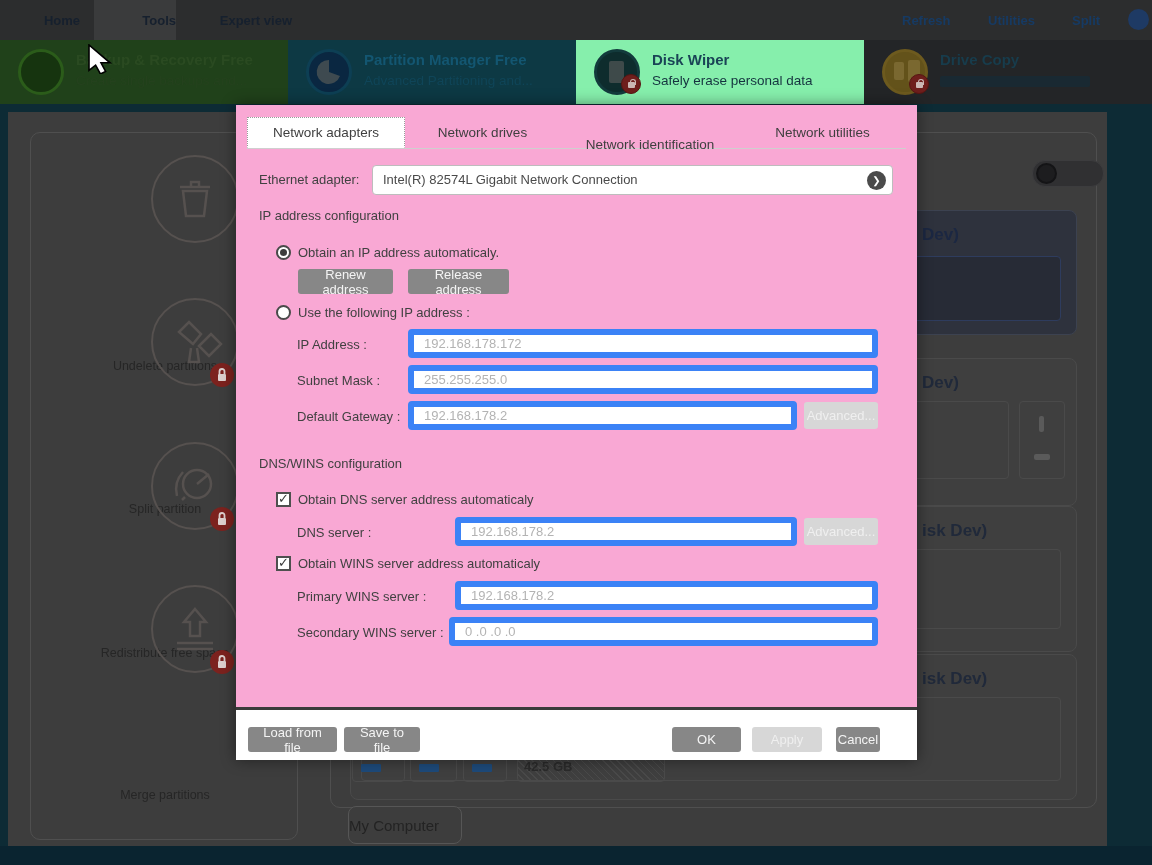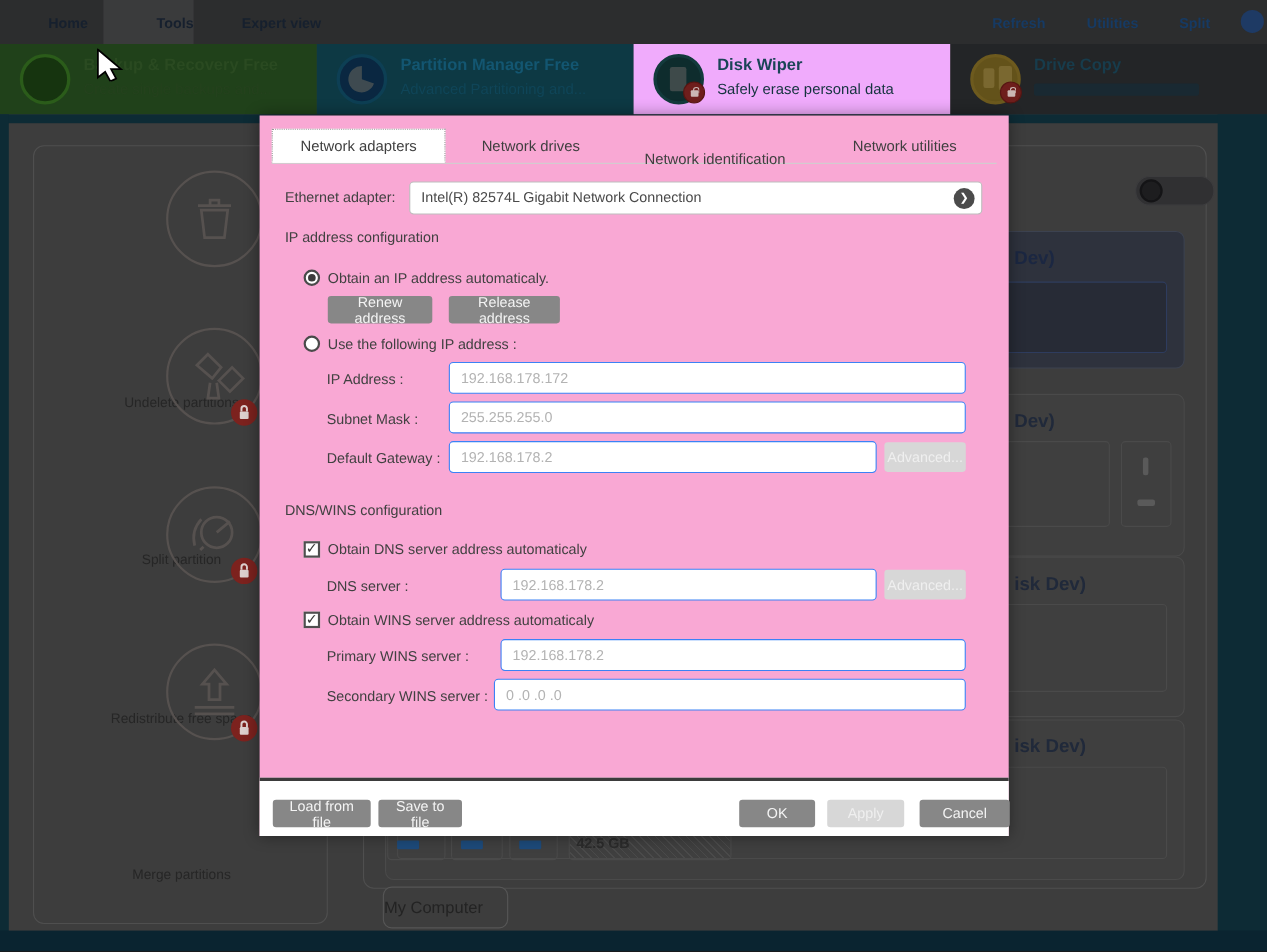--- a/index.html
+++ b/index.html
@@ -48,21 +48,21 @@
   .mytab{position:absolute;left:348px;top:806px;width:114px;height:38px;background:#3d3d3d;border:1px solid #565656;
          border-radius:8px;display:flex;align-items:center;justify-content:flex-start;color:#232323;font-size:15px;}
 
   
   .dialog{position:absolute;left:236px;top:105px;width:681px;height:655px;background:#f9a8d4;
           box-shadow:0 0 14px rgba(0,0,0,.45);z-index:10;color:#414141;}
   .dtabs{position:absolute;left:11px;top:12px;width:659px;height:32px;display:flex;border-bottom:1px solid #cfcfcf;}
   .dtab{height:31px;display:flex;align-items:center;justify-content:center;font-size:13.5px;color:#3f3f3f;cursor:default;}
   .dtab.sel{border:1px dotted #9a9a9a;border-bottom:1px solid #fff;margin-bottom:-1px;background:#fff;}
   .dlabel{position:absolute;font-size:13px;color:#414141;white-space:nowrap;}
-  .fld{position:absolute;height:29px;border:1px solid #3b82f6;border-radius:4px;background:#fff;
+  .fld{position:absolute;height:29px;border:6px solid #3b82f6;border-radius:4px;background:#fff;
        font-family:"Liberation Sans","DejaVu Sans",sans-serif;font-size:13px;color:#555;padding:0 10px;outline:none;}
   .fld::placeholder{color:#b3b3b3;opacity:1;}
   .combo{position:absolute;border:1px solid #bdbdbd;border-radius:4px;background:#fff;}
   .combo-val{position:absolute;left:10px;top:6px;font-size:13px;color:#4a4a4a;white-space:nowrap;}
   .combo-arrow{position:absolute;right:6px;top:5px;width:19px;height:19px;border-radius:50%;background:#4b4b4b;
                color:#fff;font-size:10px;display:flex;align-items:center;justify-content:center;}
   .radio{position:absolute;width:15px;height:15px;border:2px solid #4a4a4a;border-radius:50%;background:#fff;}
   .radio.selected::after{content:"";position:absolute;left:2px;top:2px;width:7px;height:7px;border-radius:50%;background:#3c3c3c;}
   .chk{position:absolute;width:15px;height:15px;border:2px solid #4f4f4f;background:#fff;}
   .chk.checked::after{content:"\2713";position:absolute;left:0px;top:-3px;font-size:13px;font-weight:bold;color:#3a3a3a;}
@@ -107,21 +107,21 @@
   </div>
   <div class="tile" style="left:288px;background:#0d3944;">
     <div class="tile-icon" style="background:#0a2741;border:3px solid #0d3f54;">
       <svg width="40" height="40" viewBox="0 0 40 40" style="position:absolute;left:0;top:0;">
           <path d="M20 8 a12 12 0 1 0 11 16 l-11 -4 z" fill="#3e4a50"></path>
         </svg>
     </div>
     <div class="tile-title" style="color:#135671;">Partition Manager Free</div>
     <div class="tile-sub" style="color:#0f4558;">Advanced Partitioning and...</div>
   </div>
-  <div class="tile" style="left:576px;background:#f0abfc;">
+  <div class="tile" style="left:576px;background:#86efac;">
     <div class="tile-icon" style="background:#0e2c2d;border:3px solid #133a3c;">
       <div class="smudge" style="left:12px;top:9px;width:15px;height:22px;background:#3e4a4a;"></div>
       <div class="tile-badge"></div>
     </div>
     <div class="tile-title" style="color:#1a4456;">Disk Wiper</div>
     <div class="tile-sub" style="color:#15333f;">Safely erase personal data</div>
   </div>
   <div class="tile" style="left:864px;background:#232527;">
     <div class="tile-icon" style="background:#63521a;border:3px solid #6d5a1e;">
       <div class="smudge" style="left:9px;top:10px;width:10px;height:18px;background:#7a6830;"></div>
@@ -290,20 +290,20 @@
     <input class="fld" style="left: 219px; top: 476px; width: 423px;" placeholder="192.168.178.2">
 
     <div class="dlabel" style="left:61px;top:520px;">Secondary WINS server :</div>
     <input class="fld" style="left: 213px; top: 512px; width: 429px;" placeholder="0 .0 .0 .0">
 
     <div class="dfooter">
       <button class="gbtn" style="left:12px;top:17px;width:89px;">Load from file</button>
       <button class="gbtn" style="left:108px;top:17px;width:76px;">Save to file</button>
       <button class="gbtn" style="left:436px;top:17px;width:69px;">OK</button>
       <button class="gbtn disabled" style="left:516px;top:17px;width:70px;">Apply</button>
-      <button class="gbtn" style="left:600px;top:17px;width:82px;">Cancel</button>
+      <button class="gbtn" style="left:600px;top:17px;width:44px;">Cancel</button>
     </div>
   </div>
 
   <svg class="cursor" width="26" height="30" viewBox="0 0 13 15">
     <path d="M0.5 0.5 L0.5 13.2 L3.8 10.6 L6.2 15 L8.8 13.7 L6.5 9.4 L11 9.4 Z" fill="#ffffff" stroke="#000000" stroke-width="0.8"></path>
   </svg>
 </div>
 
 </body></html>

